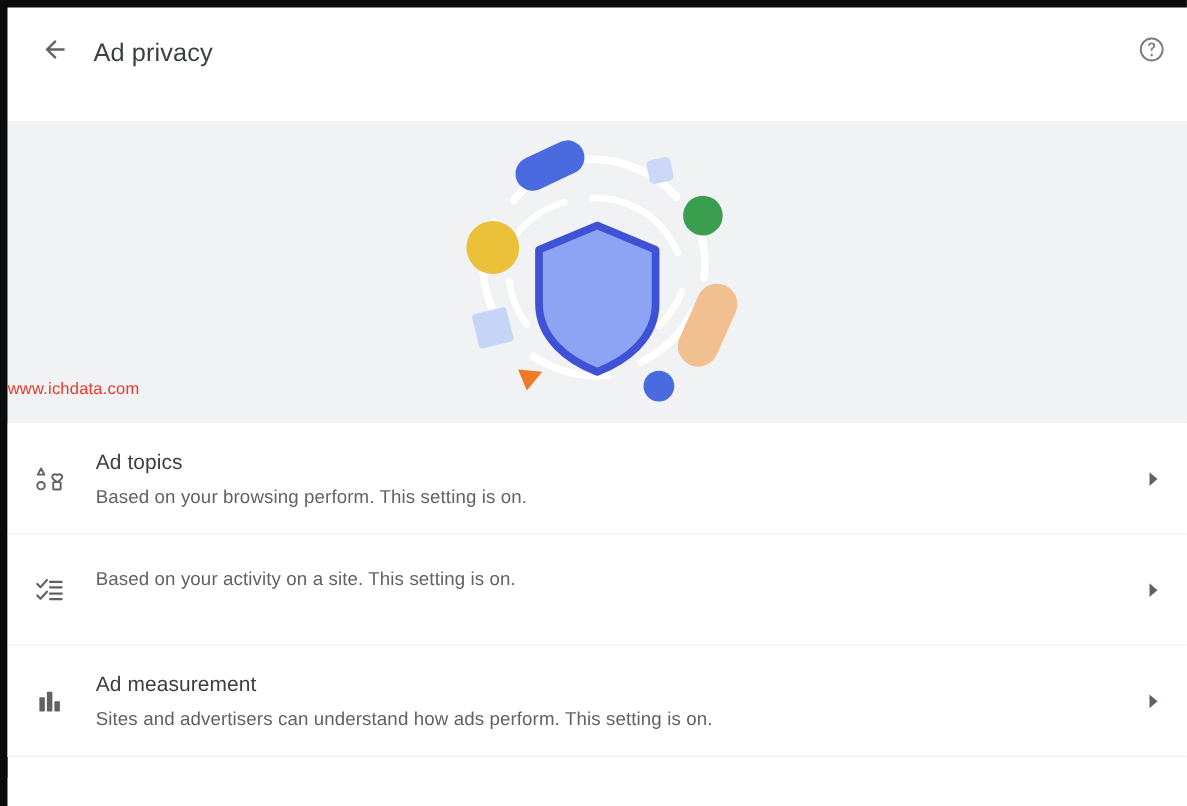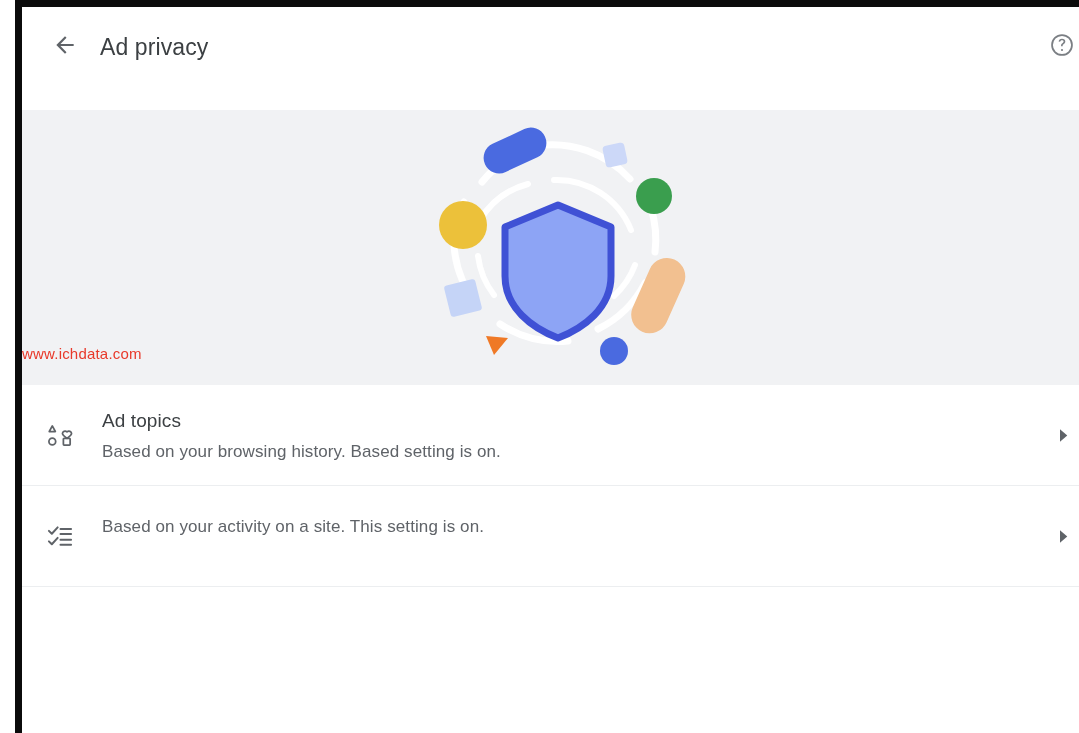--- a/index.html
+++ b/index.html
@@ -15,21 +15,20 @@
     -webkit-font-smoothing: antialiased;
   }
 
   
   #page {
     position: relative;
     width: 893px;
     height: 733px;
     background: #ffffff;
     box-sizing: border-box;
-    margin-left: 15px;
   }
   #edge-left {
     position: absolute;
     left: 0; top: 0;
     width: 7px; height: 733px;
     background: #0b0b0b;
   }
   #edge-top {
     position: absolute;
     left: 0; top: 0;
@@ -260,21 +259,21 @@
         <svg width="28" height="28" viewBox="0 0 24 24" aria-hidden="true">
           <path d="M5.4 4.2 L8 9 L2.8 9 Z" fill="none" stroke="#5f6368" stroke-width="1.5" stroke-linejoin="round"></path>
           <path d="M18 9.3 C16.4 8 14.1 9 14.1 10.8 C14.1 12.2 16 13.4 18 14.8
                    C20 13.4 21.9 12.2 21.9 10.8 C21.9 9 19.6 8 18 9.3 Z" fill="none" stroke="#5f6368" stroke-width="1.5" stroke-linejoin="round"></path>
           <circle cx="5.4" cy="17.6" r="2.9" fill="none" stroke="#5f6368" stroke-width="1.5"></circle>
           <rect x="14.9" y="14.8" width="5.8" height="5.8" rx="0.6" fill="none" stroke="#5f6368" stroke-width="1.5"></rect>
         </svg>
       </div>
       <div class="row-text">
         <div class="row-title">Ad topics</div>
-        <div class="row-desc">Based on your browsing history. Based setting is on.</div>
+        <div class="row-desc">Based on your browsing perform. This setting is on.</div>
       </div>
       <div class="row-chevron">
         <svg width="15" height="15" viewBox="0 0 12 12" aria-hidden="true">
           <path d="M3.2 1 L9 6 L3.2 11 Z" fill="#5f6368"></path>
         </svg>
       </div>
     </div>
 
     <div class="row">
       <div class="row-icon">
@@ -290,18 +289,36 @@
       <div class="row-text">
         <div class="row-desc">Based on your activity on a site. This setting is on.</div>
       </div>
       <div class="row-chevron">
         <svg width="15" height="15" viewBox="0 0 12 12" aria-hidden="true">
           <path d="M3.2 1 L9 6 L3.2 11 Z" fill="#5f6368"></path>
         </svg>
       </div>
     </div>
 
+    <div class="row">
+      <div class="row-icon">
+        <svg width="26" height="26" viewBox="0 0 24 24" aria-hidden="true">
+          <rect x="3.5" y="9" width="4.6" height="12" rx="0.6" fill="#5f6368"></rect>
+          <rect x="9.8" y="4.5" width="4.6" height="16.5" rx="0.6" fill="#5f6368"></rect>
+          <rect x="16.1" y="12.5" width="4.6" height="8.5" rx="0.6" fill="#5f6368"></rect>
+        </svg>
+      </div>
+      <div class="row-text">
+        <div class="row-title">Ad measurement</div>
+        <div class="row-desc">Sites and advertisers can understand how ads perform. This setting is on.</div>
+      </div>
+      <div class="row-chevron">
+        <svg width="15" height="15" viewBox="0 0 12 12" aria-hidden="true">
+          <path d="M3.2 1 L9 6 L3.2 11 Z" fill="#5f6368"></path>
+        </svg>
+      </div>
+    </div>
 
   </div>
 
   <div id="list-tail"></div>
 
 </div>
 
 </body></html>

